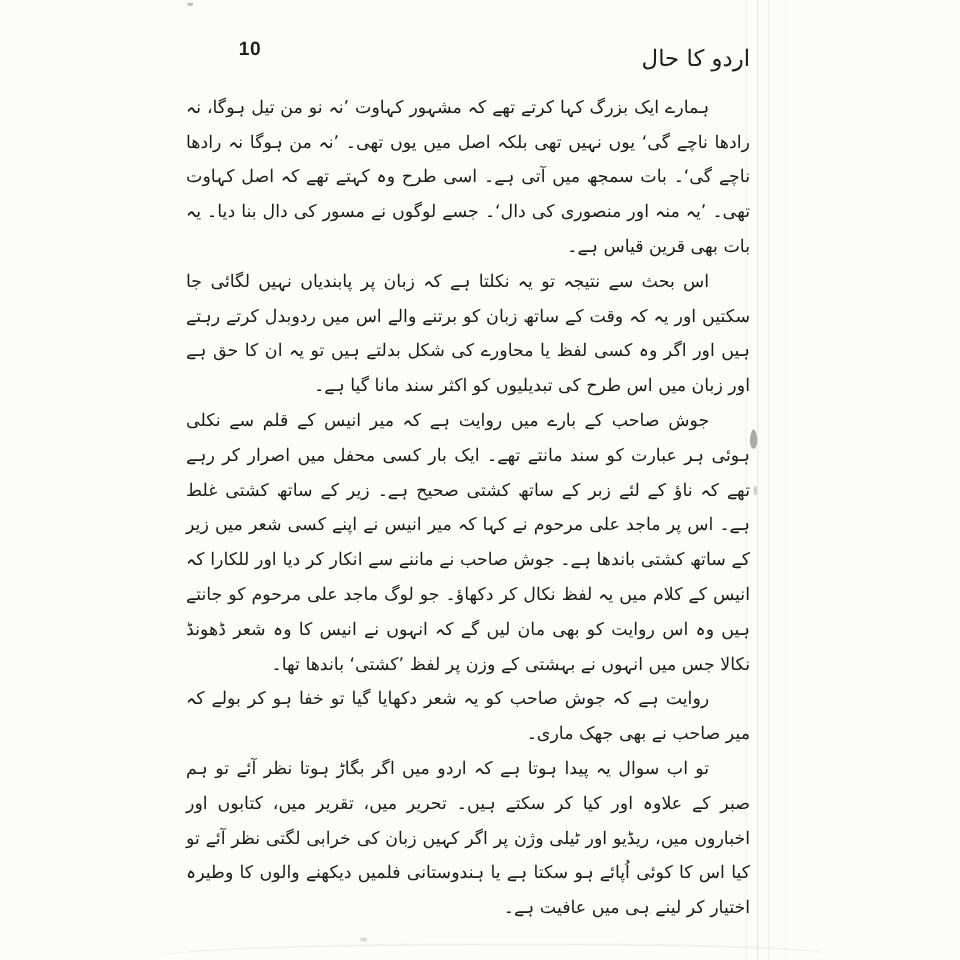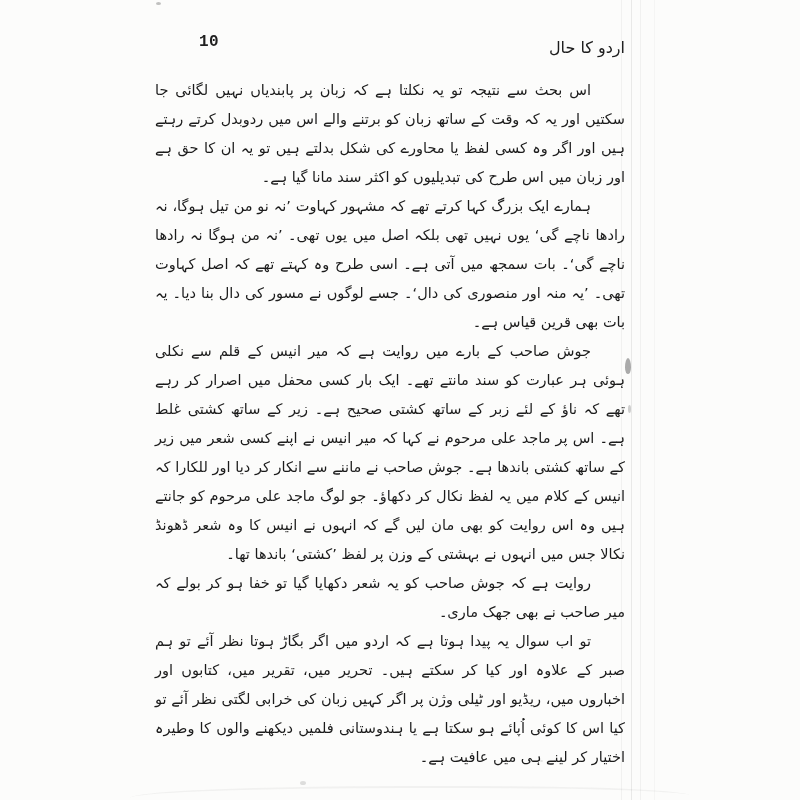--- a/index.html
+++ b/index.html
@@ -61,32 +61,32 @@
     border-radius: 50%;
   }
   .speck.s1 { left: 156px; top: 2px;  width: 5px; height: 3px; }
   .speck.s2 { left: 300px; top: 781px; width: 6px; height: 4px; opacity: .5; }
   .speck.s3 { left: 540px; top: 760px; width: 3px; height: 2px; opacity: .4; }
 
   .page-number {
     position: absolute;
     left: 199px;
     top: 33px;
-    font-family: Liberation Mono, monospace;
+    font-family: Liberation Sans, sans-serif;
     font-weight: bold;
     font-size: 16px;
     color: #1f1f1f;
     letter-spacing: 0.5px;
   }
   .running-header {
     position: absolute;
     right: 175px;
     top: 38px;
     direction: rtl;
-    font-size: 16px;
+    font-size: 19px;
     color: #1c1c1c;
   }
   .body-text {
     position: absolute;
     top: 76px;
     right: 175px;
     width: 470px;
     direction: rtl;
     text-align: justify;
     font-size: 14.5px;
@@ -112,20 +112,20 @@
   <div class="edge-smudge2"></div>
   <div class="bottom-curve"></div>
   <div class="speck s1"></div>
   <div class="speck s2"></div>
   <div class="speck s3"></div>
 
   <div class="page-number">10</div>
   <div class="running-header">اردو کا حال</div>
 
   <div class="body-text">
+    <p>ہمارے ایک بزرگ کہا کرتے تھے کہ مشہور کہاوت ’نہ نو من تیل ہوگا، نہ رادھا ناچے گی‘ یوں نہیں تھی بلکہ اصل میں یوں تھی۔ ’نہ من ہوگا نہ رادھا ناچے گی‘۔ بات سمجھ میں آتی ہے۔ اسی طرح وہ کہتے تھے کہ اصل کہاوت تھی۔ ’یہ منہ اور منصوری کی دال‘۔ جسے لوگوں نے مسور کی دال بنا دیا۔ یہ بات بھی قرین قیاس ہے۔</p>
     <p>اس بحث سے نتیجہ تو یہ نکلتا ہے کہ زبان پر پابندیاں نہیں لگائی جا سکتیں اور یہ کہ وقت کے ساتھ زبان کو برتنے والے اس میں ردوبدل کرتے رہتے ہیں اور اگر وہ کسی لفظ یا محاورے کی شکل بدلتے ہیں تو یہ ان کا حق ہے اور زبان میں اس طرح کی تبدیلیوں کو اکثر سند مانا گیا ہے۔</p>
-    <p>ہمارے ایک بزرگ کہا کرتے تھے کہ مشہور کہاوت ’نہ نو من تیل ہوگا، نہ رادھا ناچے گی‘ یوں نہیں تھی بلکہ اصل میں یوں تھی۔ ’نہ من ہوگا نہ رادھا ناچے گی‘۔ بات سمجھ میں آتی ہے۔ اسی طرح وہ کہتے تھے کہ اصل کہاوت تھی۔ ’یہ منہ اور منصوری کی دال‘۔ جسے لوگوں نے مسور کی دال بنا دیا۔ یہ بات بھی قرین قیاس ہے۔</p>
     <p>جوش صاحب کے بارے میں روایت ہے کہ میر انیس کے قلم سے نکلی ہوئی ہر عبارت کو سند مانتے تھے۔ ایک بار کسی محفل میں اصرار کر رہے تھے کہ ناؤ کے لئے زبر کے ساتھ کشتی صحیح ہے۔ زیر کے ساتھ کشتی غلط ہے۔ اس پر ماجد علی مرحوم نے کہا کہ میر انیس نے اپنے کسی شعر میں زیر کے ساتھ کشتی باندھا ہے۔ جوش صاحب نے ماننے سے انکار کر دیا اور للکارا کہ انیس کے کلام میں یہ لفظ نکال کر دکھاؤ۔ جو لوگ ماجد علی مرحوم کو جانتے ہیں وہ اس روایت کو بھی مان لیں گے کہ انہوں نے انیس کا وہ شعر ڈھونڈ نکالا جس میں انہوں نے بہشتی کے وزن پر لفظ ’کشتی‘ باندھا تھا۔</p>
     <p>روایت ہے کہ جوش صاحب کو یہ شعر دکھایا گیا تو خفا ہو کر بولے کہ میر صاحب نے بھی جھک ماری۔</p>
     <p>تو اب سوال یہ پیدا ہوتا ہے کہ اردو میں اگر بگاڑ ہوتا نظر آئے تو ہم صبر کے علاوہ اور کیا کر سکتے ہیں۔ تحریر میں، تقریر میں، کتابوں اور اخباروں میں، ریڈیو اور ٹیلی وژن پر اگر کہیں زبان کی خرابی لگتی نظر آئے تو کیا اس کا کوئی اُپائے ہو سکتا ہے یا ہندوستانی فلمیں دیکھنے والوں کا وطیرہ اختیار کر لینے ہی میں عافیت ہے۔</p>
   </div>
 
 </div>
 
 </body></html>

